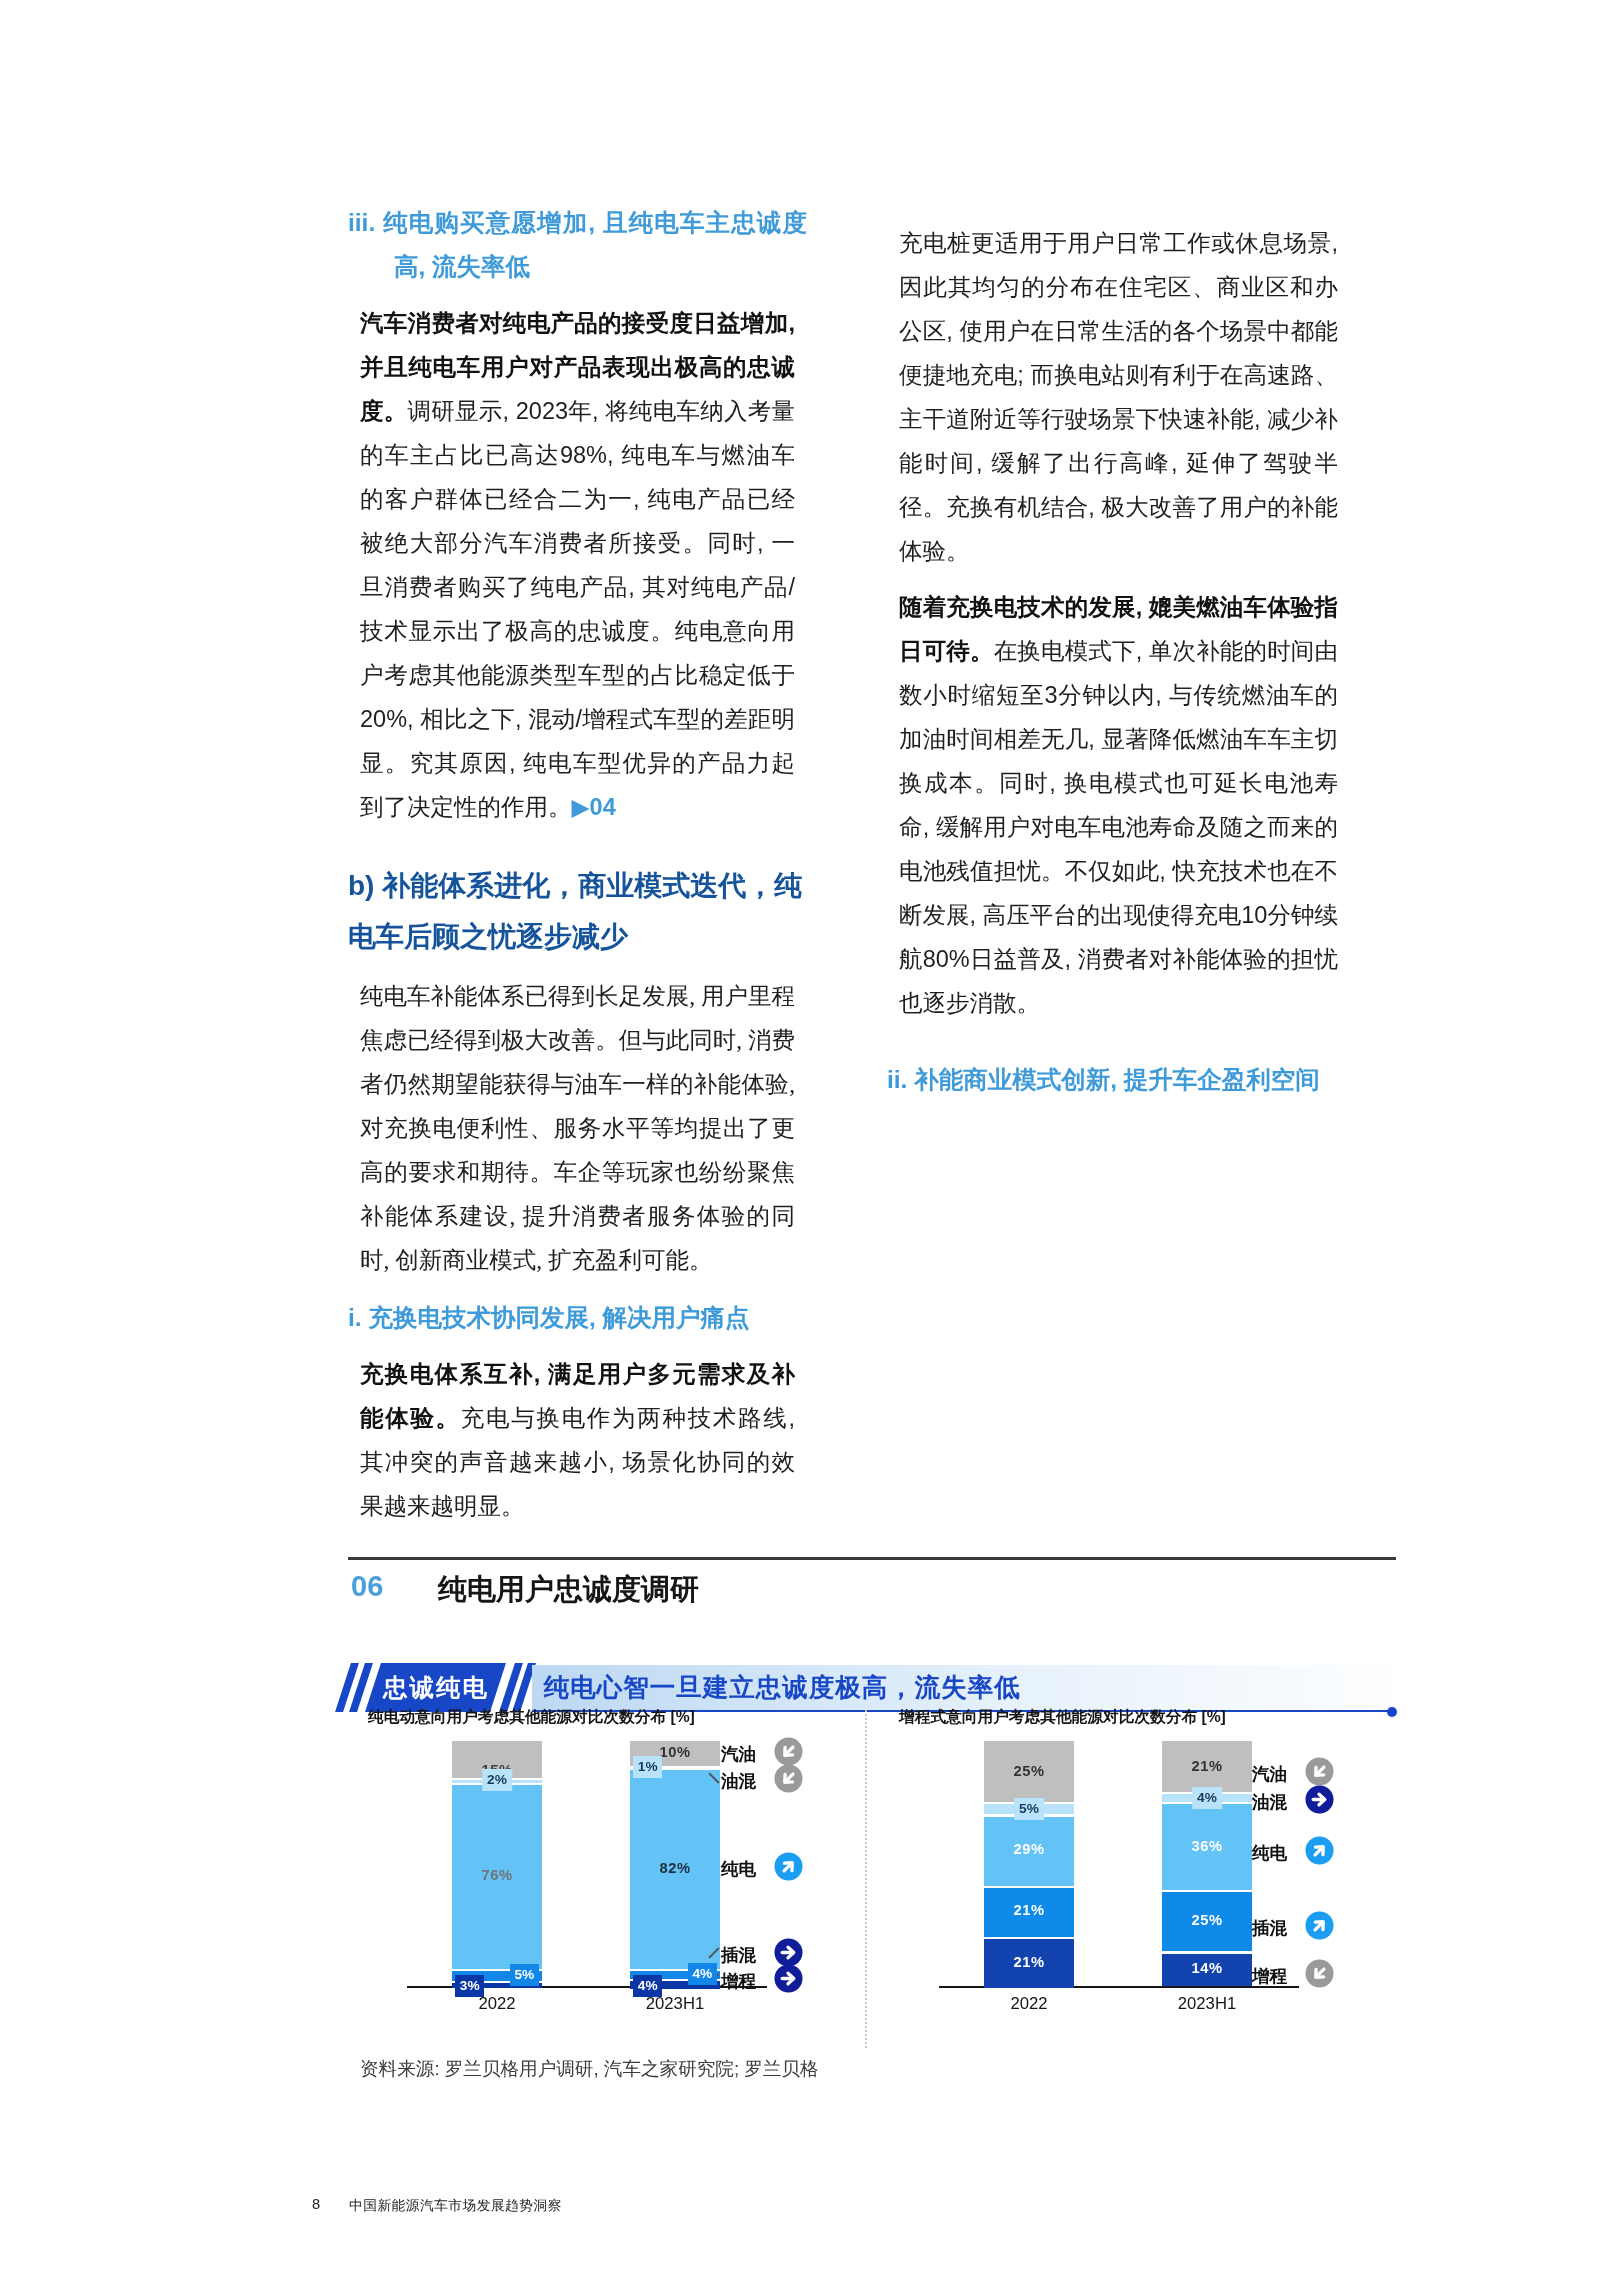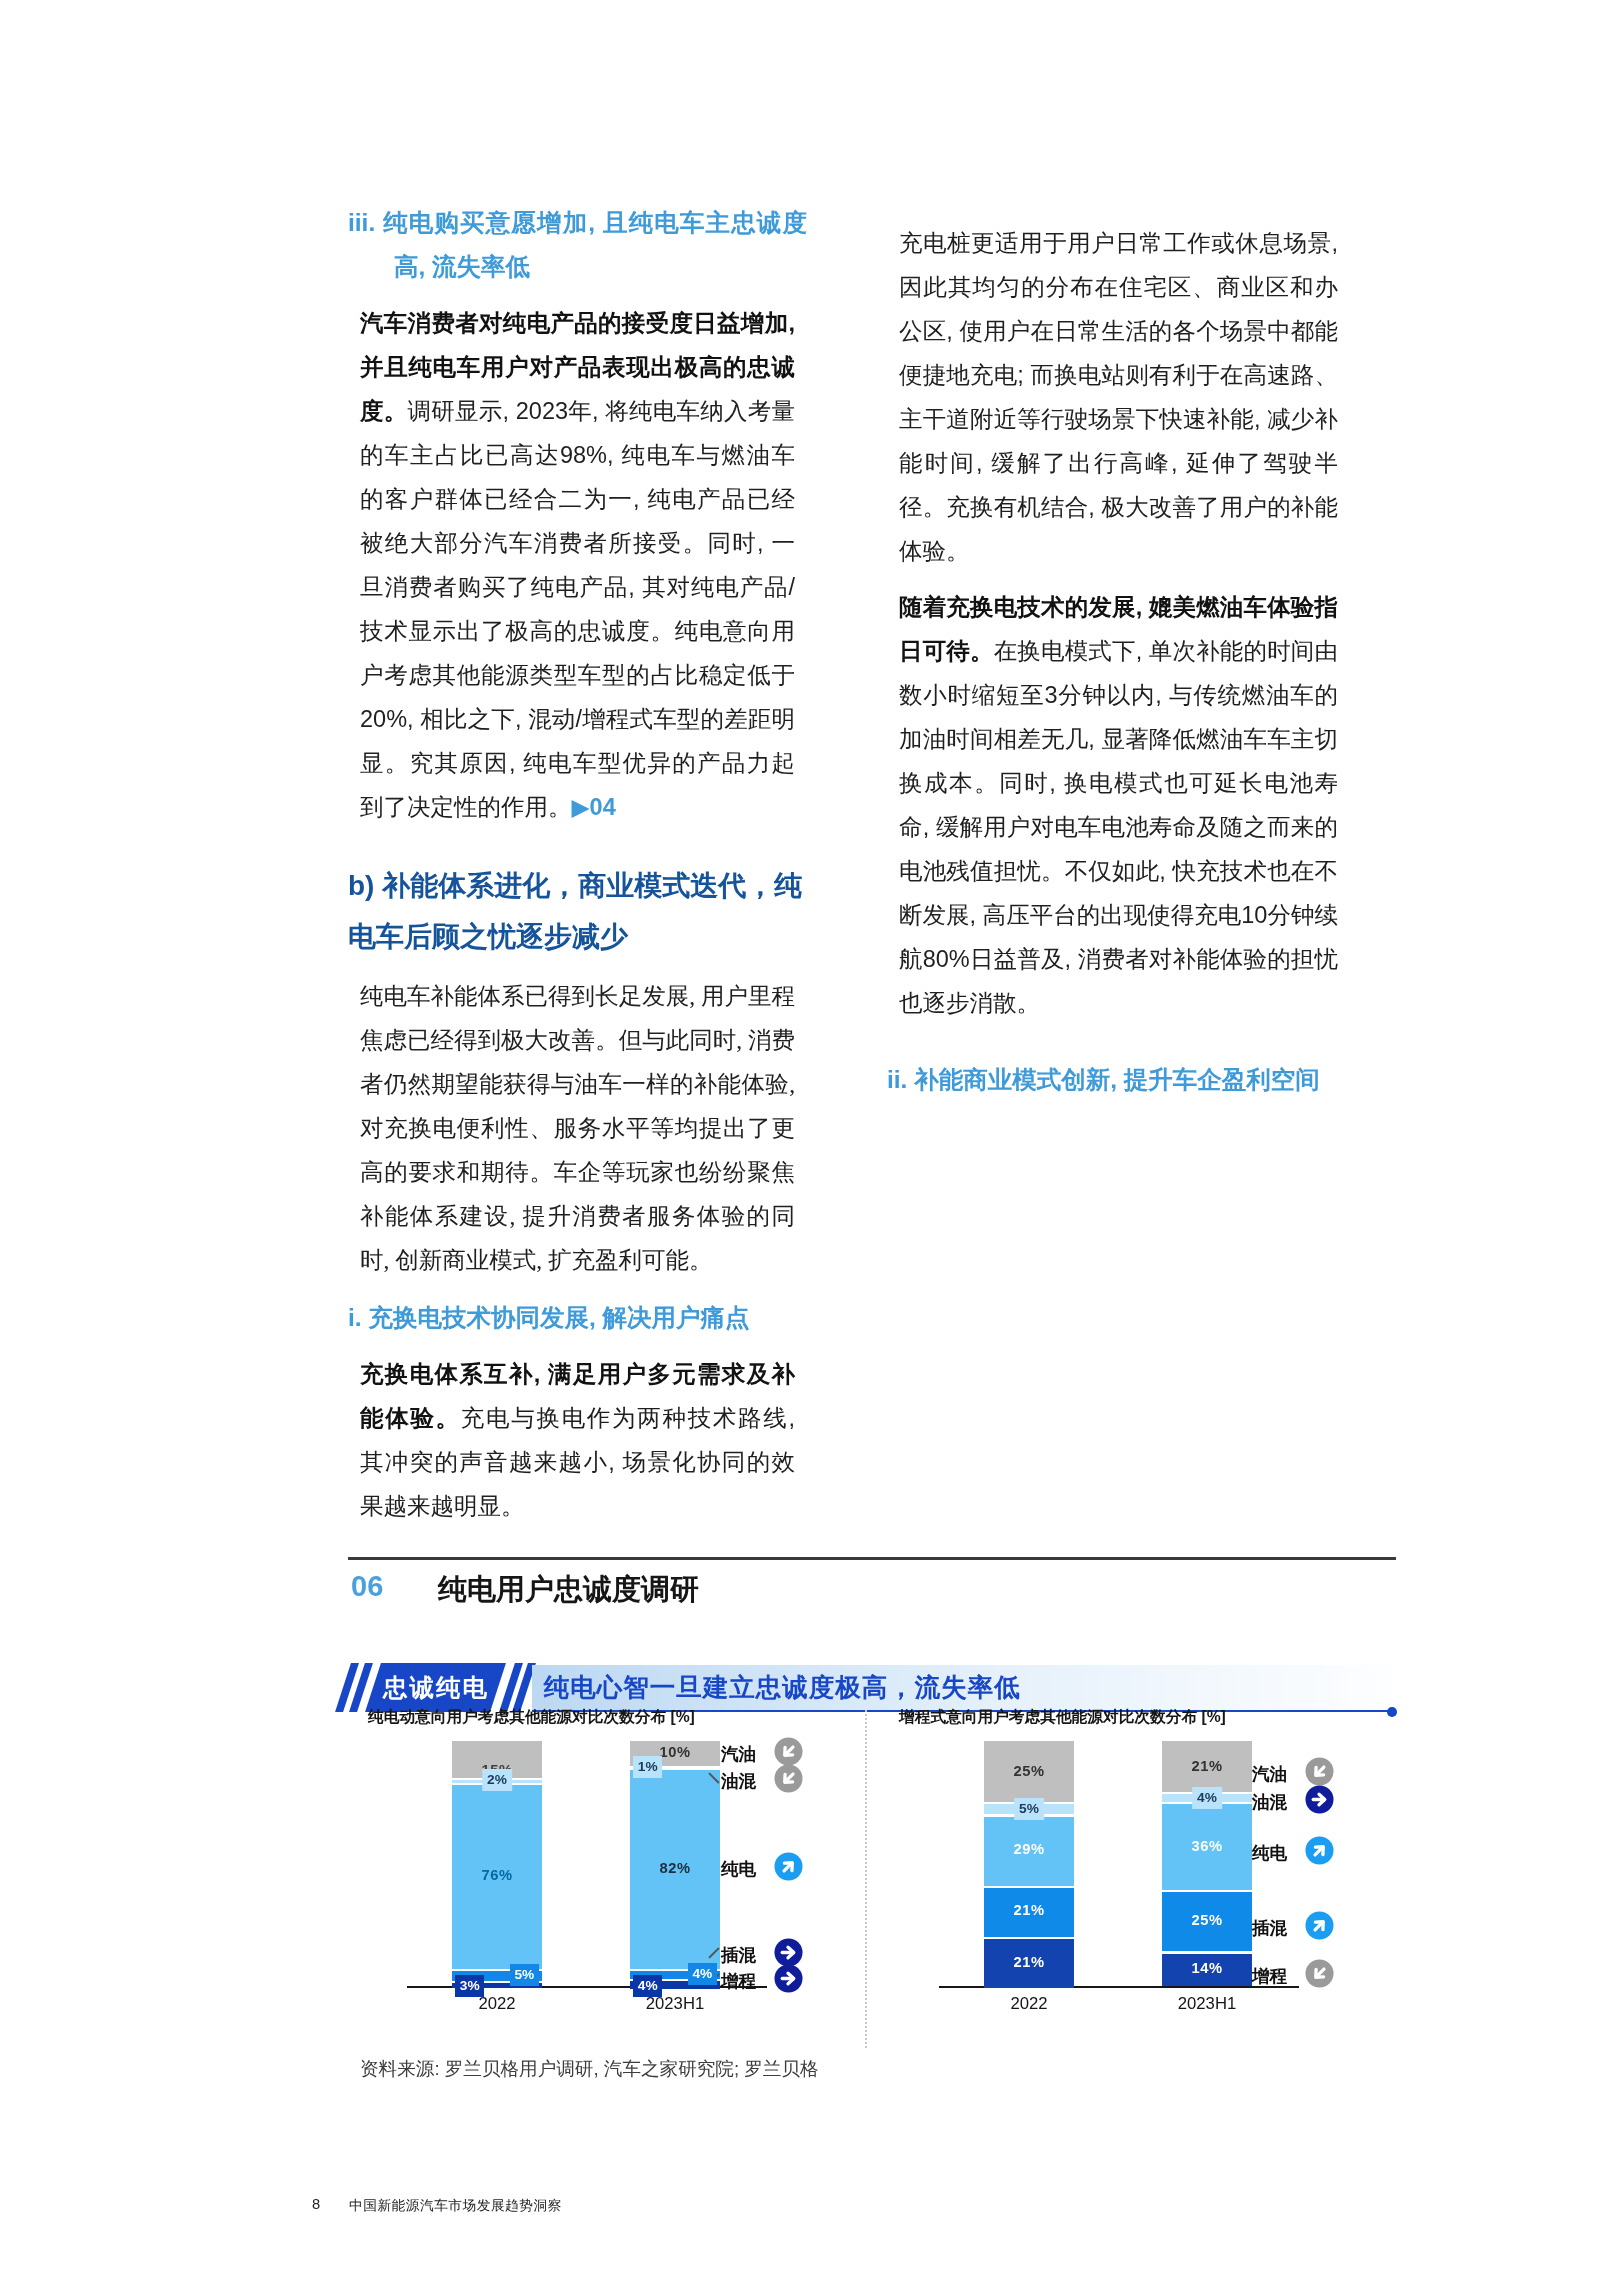--- a/index.html
+++ b/index.html
@@ -96,21 +96,21 @@
   <div class="chart chart0">
     <div class="chart-title">纯电动意向用户考虑其他能源对比次数分布 [%]</div>
     <div class="plot">
         <div class="axis"></div>
         <div class="bar" style="left: 45px;">
           <div class="seg" style="top: 0px; height: 37px; background: rgb(191, 191, 191);"></div>
           <span class="vlab" style="top: 9.6px; color: #404040; margin-top: 11px;">15%</span>
           <div class="seg gap" style="top: 37px; height: 4.9px; background: rgb(185, 227, 250);"></div>
           <span class="chip" style="background: rgb(185, 227, 250); color: rgb(26, 58, 92); left: 50%; transform: translateX(-50%); top: 28px;">2%</span>
           <div class="seg gap" style="top: 42px; height: 186px; background: rgb(99, 195, 247);"></div>
-          <span class="vlab" style="top: 126px; color: #0369a1;">76%</span>
+          <span class="vlab" style="top: 126px; color: #737373;">76%</span>
           <div class="seg gap" style="top: 228px; height: 12.3px; background: rgb(18, 135, 232);"></div>
           <span class="chip" style="background: rgb(18, 135, 232); color: rgb(255, 255, 255); right: 2.9px; top: 223px;">5%</span>
           <div class="seg gap" style="top: 240px; height: 7.4px; background: rgb(10, 55, 165);"></div>
           <span class="chip" style="background: rgb(10, 55, 165); color: rgb(255, 255, 255); left: 2.9px; top: 234px;">3%</span>
         </div>
         <div class="cat" style="left: 45px;">2022</div>
         <div class="bar" style="left: 223px;">
           <div class="seg" style="top: 0px; height: 24.5px; background: rgb(191, 191, 191);"></div>
           <span class="vlab" style="top: 3.4px; color: rgb(51, 51, 51);">10%</span>
           <div class="seg gap" style="top: 24.5px; height: 2.5px; background: rgb(185, 227, 250);"></div>

